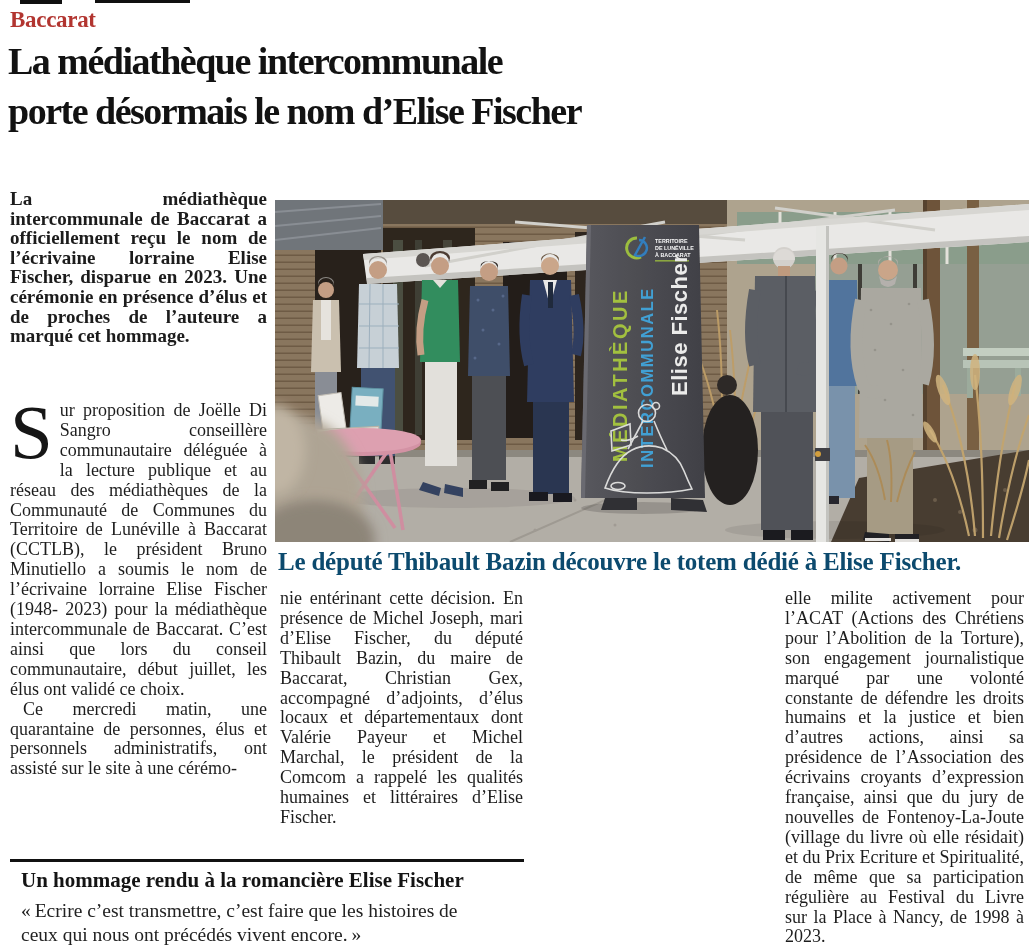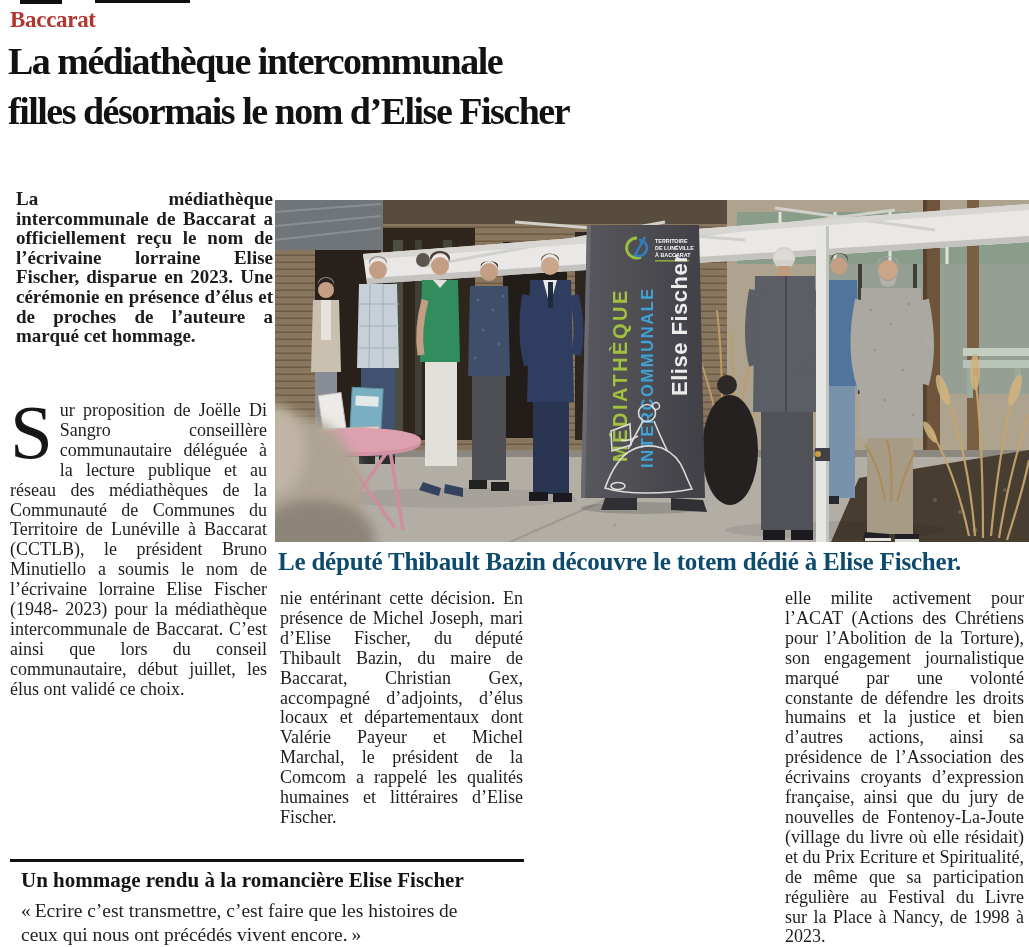--- a/index.html
+++ b/index.html
@@ -10,21 +10,21 @@
   .top-dash{position:absolute;top:0;height:4px;background:#101010;}
   .kicker{
     position:absolute;left:10px;top:7px;font-size:23px;font-weight:bold;
     color:#b23530;letter-spacing:-0.3px;
   }
   .headline{
     position:absolute;left:8px;top:36px;width:1018px;
     font-size:38px;line-height:50px;font-weight:bold;letter-spacing:-1.5px;color:#121212;
   }
   .standfirst{
-    position:absolute;left:16px;top:189px;width:257px;
+    position:absolute;left:10px;top:189px;width:257px;
     font-size:19px;line-height:19.6px;font-weight:bold;text-align:justify;color:#1c1c1c;
   }
   .bodycol{font-size:18px;line-height:19.9px;text-align:justify;position:absolute;color:#1d1d1d;}
   .bodycol p{margin:0;}
   .col1{left:10px;top:401px;width:257px;}
   .col1 .p2{text-indent:13px;}
   .dropcap{
     float:left;font-size:77px;line-height:56px;height:57px;
     margin:3px 7px 0 0;font-weight:normal;color:#161616;
   }
@@ -48,27 +48,28 @@
 
 <div class="page">
 
   <div class="top-dash" style="left:20px;width:42px;"></div>
   <div class="top-dash" style="left:95px;width:95px;height:2.5px;"></div>
 
   <div class="kicker">Baccarat</div>
 
   <h1 class="headline" style="margin:0;">
     <div>La médiathèque intercommunale</div>
-    <div>filles désormais le nom d’Elise Fischer</div>
+    <div>porte désormais le nom d’Elise Fischer</div>
   </h1>
 
   <div class="standfirst">La médiathèque intercommunale de Baccarat a officiellement reçu le nom de l’écrivaine lorraine Elise Fischer, disparue en 2023. Une cérémonie en présence d’élus et de proches de l’auteure a marqué cet hommage.</div>
 
   <div class="bodycol col1">
     <p><span class="dropcap">S</span><span>ur proposition de Joëlle Di Sangro conseillère communautaire déléguée à la lecture publique et au réseau des médiathèques de la Communauté de Communes du Territoire de Lunéville à Baccarat (CCTLB), le président Bruno Minutiello a soumis le nom de l’écrivaine lorraine Elise Fischer (1948- 2023) pour la médiathèque intercommunale de Baccarat. C’est ainsi que lors du conseil communautaire, début juillet, les élus ont validé ce choix.</span></p>
+    <p class="p2">Ce mercredi matin, une quarantaine de personnes, élus et personnels administratifs, ont assisté sur le site à une cérémo-</p>
   </div>
 
   <div class="photo">
   <svg viewBox="0 0 754 342" width="754" height="342" xmlns="http://www.w3.org/2000/svg">
     <defs>
       <pattern id="slats" width="8" height="7" patternUnits="userSpaceOnUse">
         <rect width="8" height="7" fill="#8b765c"></rect>
         <rect y="5.5" width="8" height="1.5" fill="#6e5a42"></rect>
       </pattern>
       <pattern id="slatsDark" width="8" height="6" patternUnits="userSpaceOnUse">

